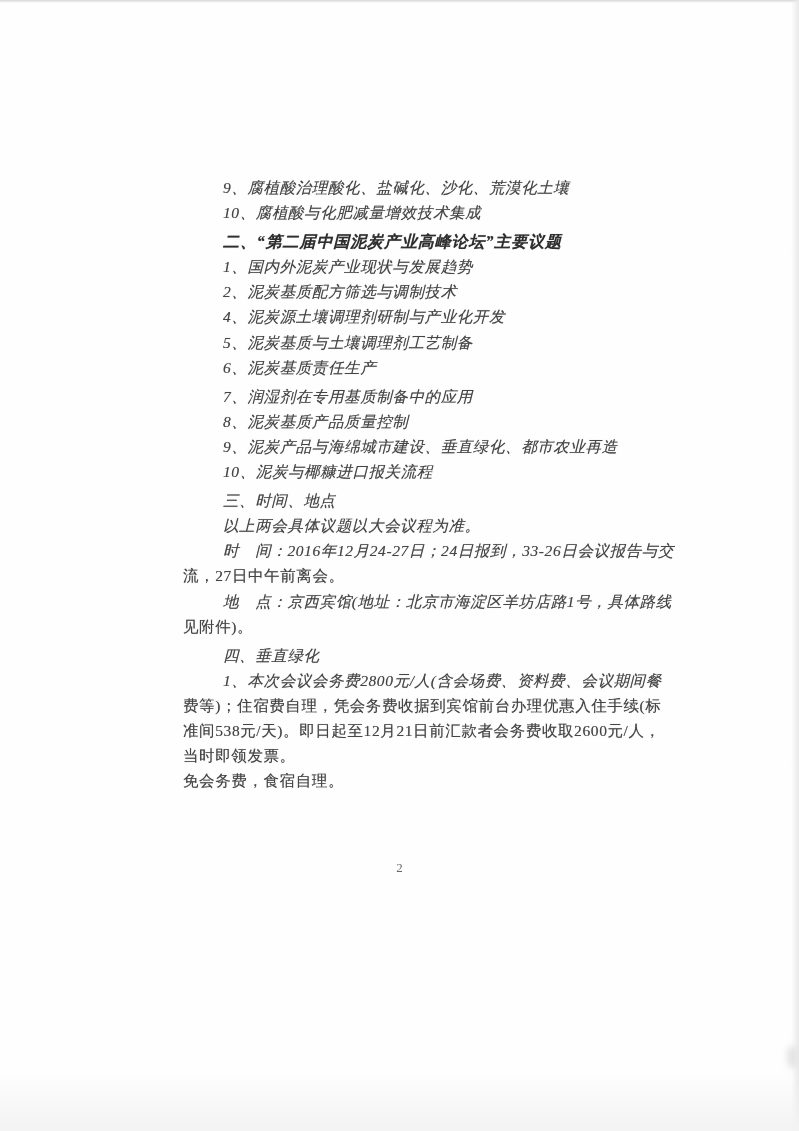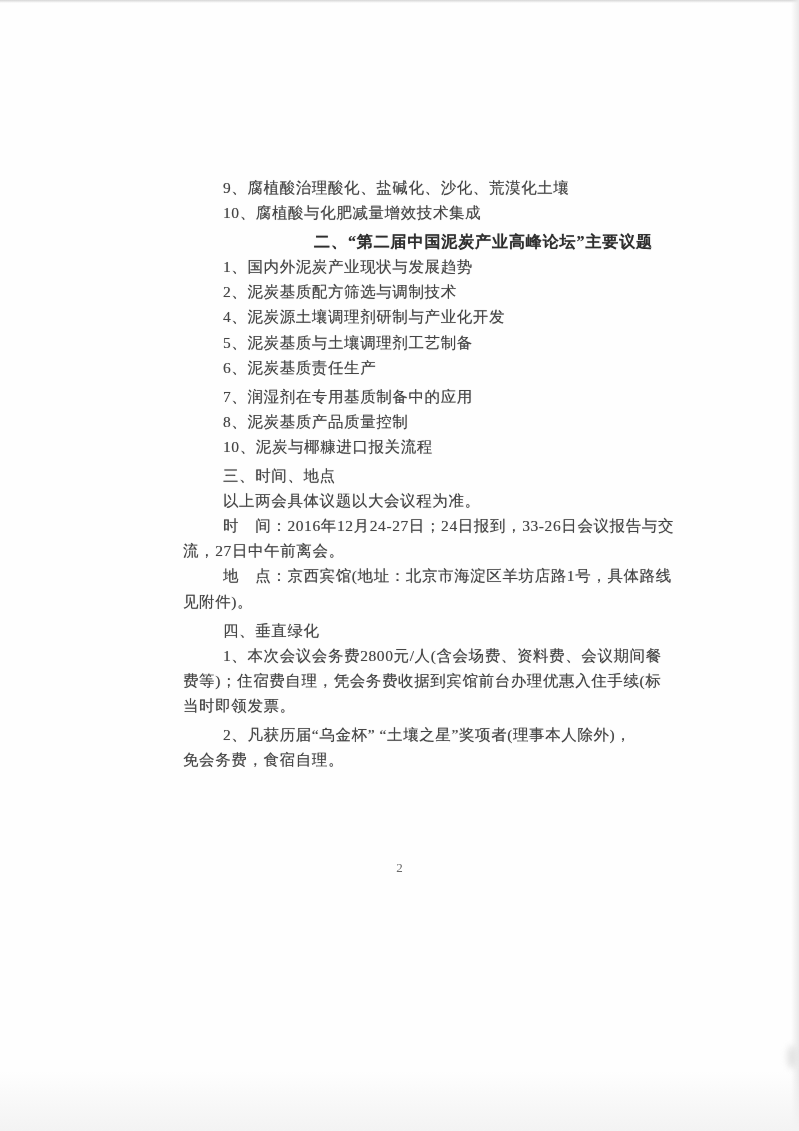--- a/index.html
+++ b/index.html
@@ -40,27 +40,26 @@
     color: #454545;
     font-size: 15.5px;
     text-shadow: 0 0 0.7px rgba(70,70,70,0.55);
   }
   .line {
     height: 25.1px;
     line-height: 25.1px;
     white-space: nowrap;
     letter-spacing: 0.6px;
   }
-  .line.indent { padding-left: 40px; }
+  .line.indent { padding-left: 40px; font-style: italic; }
   .line.bold {
     font-weight: bold;
     color: #2e2e2e;
     font-size: 16px;
     letter-spacing: 0.9px;
-    text-align: right;
   }
   .line.gap { margin-top: 4px; }
   .page-number {
     position: absolute;
     top: 860px;
     left: 0;
     width: 100%;
     text-align: center;
     font-size: 13px;
     color: #6a6a6a;
@@ -79,29 +78,30 @@
       <div class="line indent">9、腐植酸治理酸化、盐碱化、沙化、荒漠化土壤</div>
       <div class="line indent">10、腐植酸与化肥减量增效技术集成</div>
       <div class="line indent bold gap">二、“第二届中国泥炭产业高峰论坛”主要议题</div>
       <div class="line indent">1、国内外泥炭产业现状与发展趋势</div>
       <div class="line indent">2、泥炭基质配方筛选与调制技术</div>
       <div class="line indent">4、泥炭源土壤调理剂研制与产业化开发</div>
       <div class="line indent">5、泥炭基质与土壤调理剂工艺制备</div>
       <div class="line indent">6、泥炭基质责任生产</div>
       <div class="line indent gap">7、润湿剂在专用基质制备中的应用</div>
       <div class="line indent">8、泥炭基质产品质量控制</div>
+      <div class="line indent">9、泥炭产品与海绵城市建设、垂直绿化、都市农业再造</div>
       <div class="line indent">10、泥炭与椰糠进口报关流程</div>
       <div class="line indent gap">三、时间、地点</div>
       <div class="line indent">以上两会具体议题以大会议程为准。</div>
       <div class="line indent">时　间：2016年12月24-27日；24日报到，33-26日会议报告与交</div>
       <div class="line">流，27日中午前离会。</div>
       <div class="line indent">地　点：京西宾馆(地址：北京市海淀区羊坊店路1号，具体路线</div>
       <div class="line">见附件)。</div>
       <div class="line indent gap">四、垂直绿化</div>
       <div class="line indent">1、本次会议会务费2800元/人(含会场费、资料费、会议期间餐</div>
       <div class="line">费等)；住宿费自理，凭会务费收据到宾馆前台办理优惠入住手续(标</div>
+      <div class="line">准间538元/天)。即日起至12月21日前汇款者会务费收取2600元/人，</div>
       <div class="line">当时即领发票。</div>
-      <div class="line indent gap">2、凡获历届“乌金杯” “土壤之星”奖项者(理事本人除外)，</div>
       <div class="line">免会务费，食宿自理。</div>
     </div>
 
   <div class="page-number">2</div>
 </div>
 
 </body></html>

